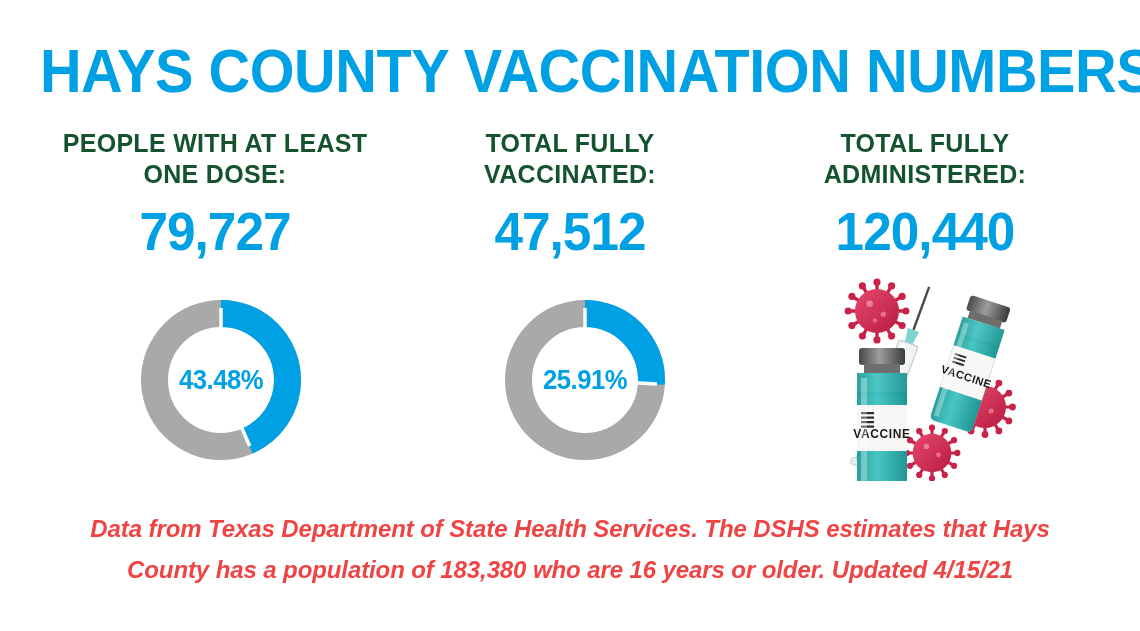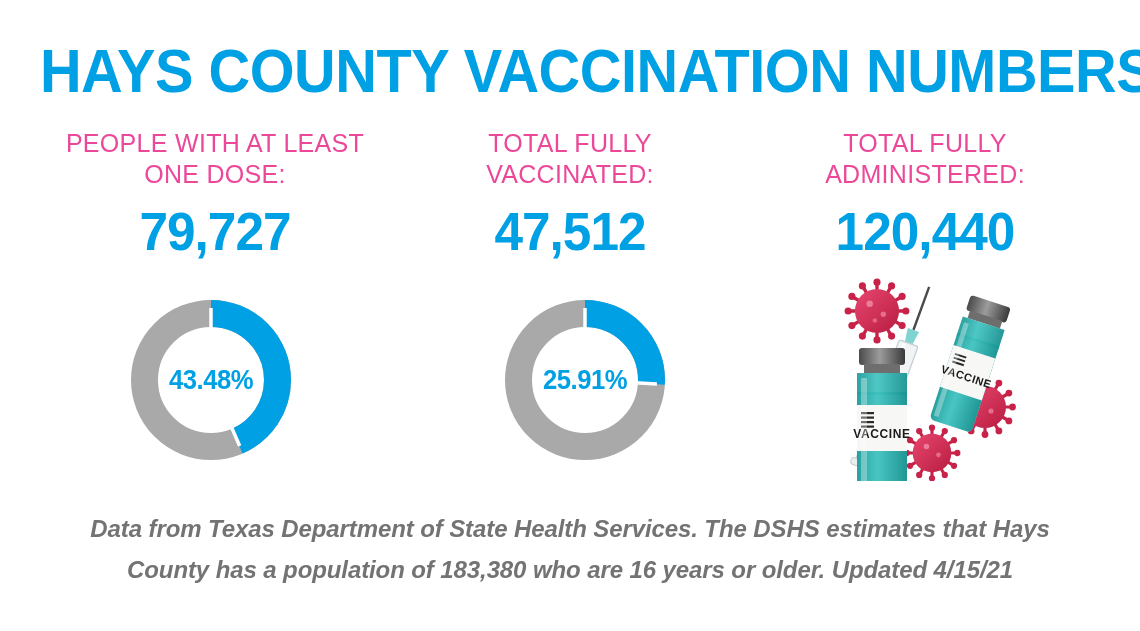--- a/index.html
+++ b/index.html
@@ -39,23 +39,23 @@
     position: absolute;
     top: 128px;
     width: 370px;
     text-align: center;
   }
   #col-0 { left: 30px; }
   #col-1 { left: 385px; }
   #col-2 { left: 740px; }
 
   .col-label {
-    color: #ec4899;
-    font-family: "Liberation Sans", sans-serif;
-    font-weight: normal;
+    color: #14532d;
+    font-family: "Liberation Sans", sans-serif;
+    font-weight: bold;
     font-size: 25px;
     line-height: 31px;
     letter-spacing: 0.3px;
     white-space: pre-line;
   }
   .col-value {
     margin-top: 12px;
     color: #00A0E4;
     font-family: "Liberation Sans", sans-serif;
     font-weight: bold;
@@ -65,21 +65,21 @@
     transform: scaleX(0.95);
   }
 
   
   .donut-wrap {
     position: absolute;
     top: 300px;
     width: 160px;
     height: 160px;
   }
-  #donut-wrap-0 { left: 131px; text-align: center; }
+  #donut-wrap-0 { left: 141px; text-align: center; }
   #donut-wrap-1 { left: 505px; }
 
   .donut-svg { display: block; }
 
   .donut-pct {
     position: absolute;
     left: 0;
     top: 0;
     width: 160px;
     height: 160px;
@@ -103,21 +103,21 @@
     height: 205px;
   }
 
   
   #footnote {
     position: absolute;
     left: 70px;
     top: 508px;
     width: 1000px;
     text-align: center;
-    color: #737373;
+    color: #ef4444;
     font-family: "Liberation Sans", sans-serif;
     font-style: italic;
     font-weight: bold;
     font-size: 24px;
     line-height: 41px;
     letter-spacing: -0.1px;
   }
 </style>
 </head>
 <body>

